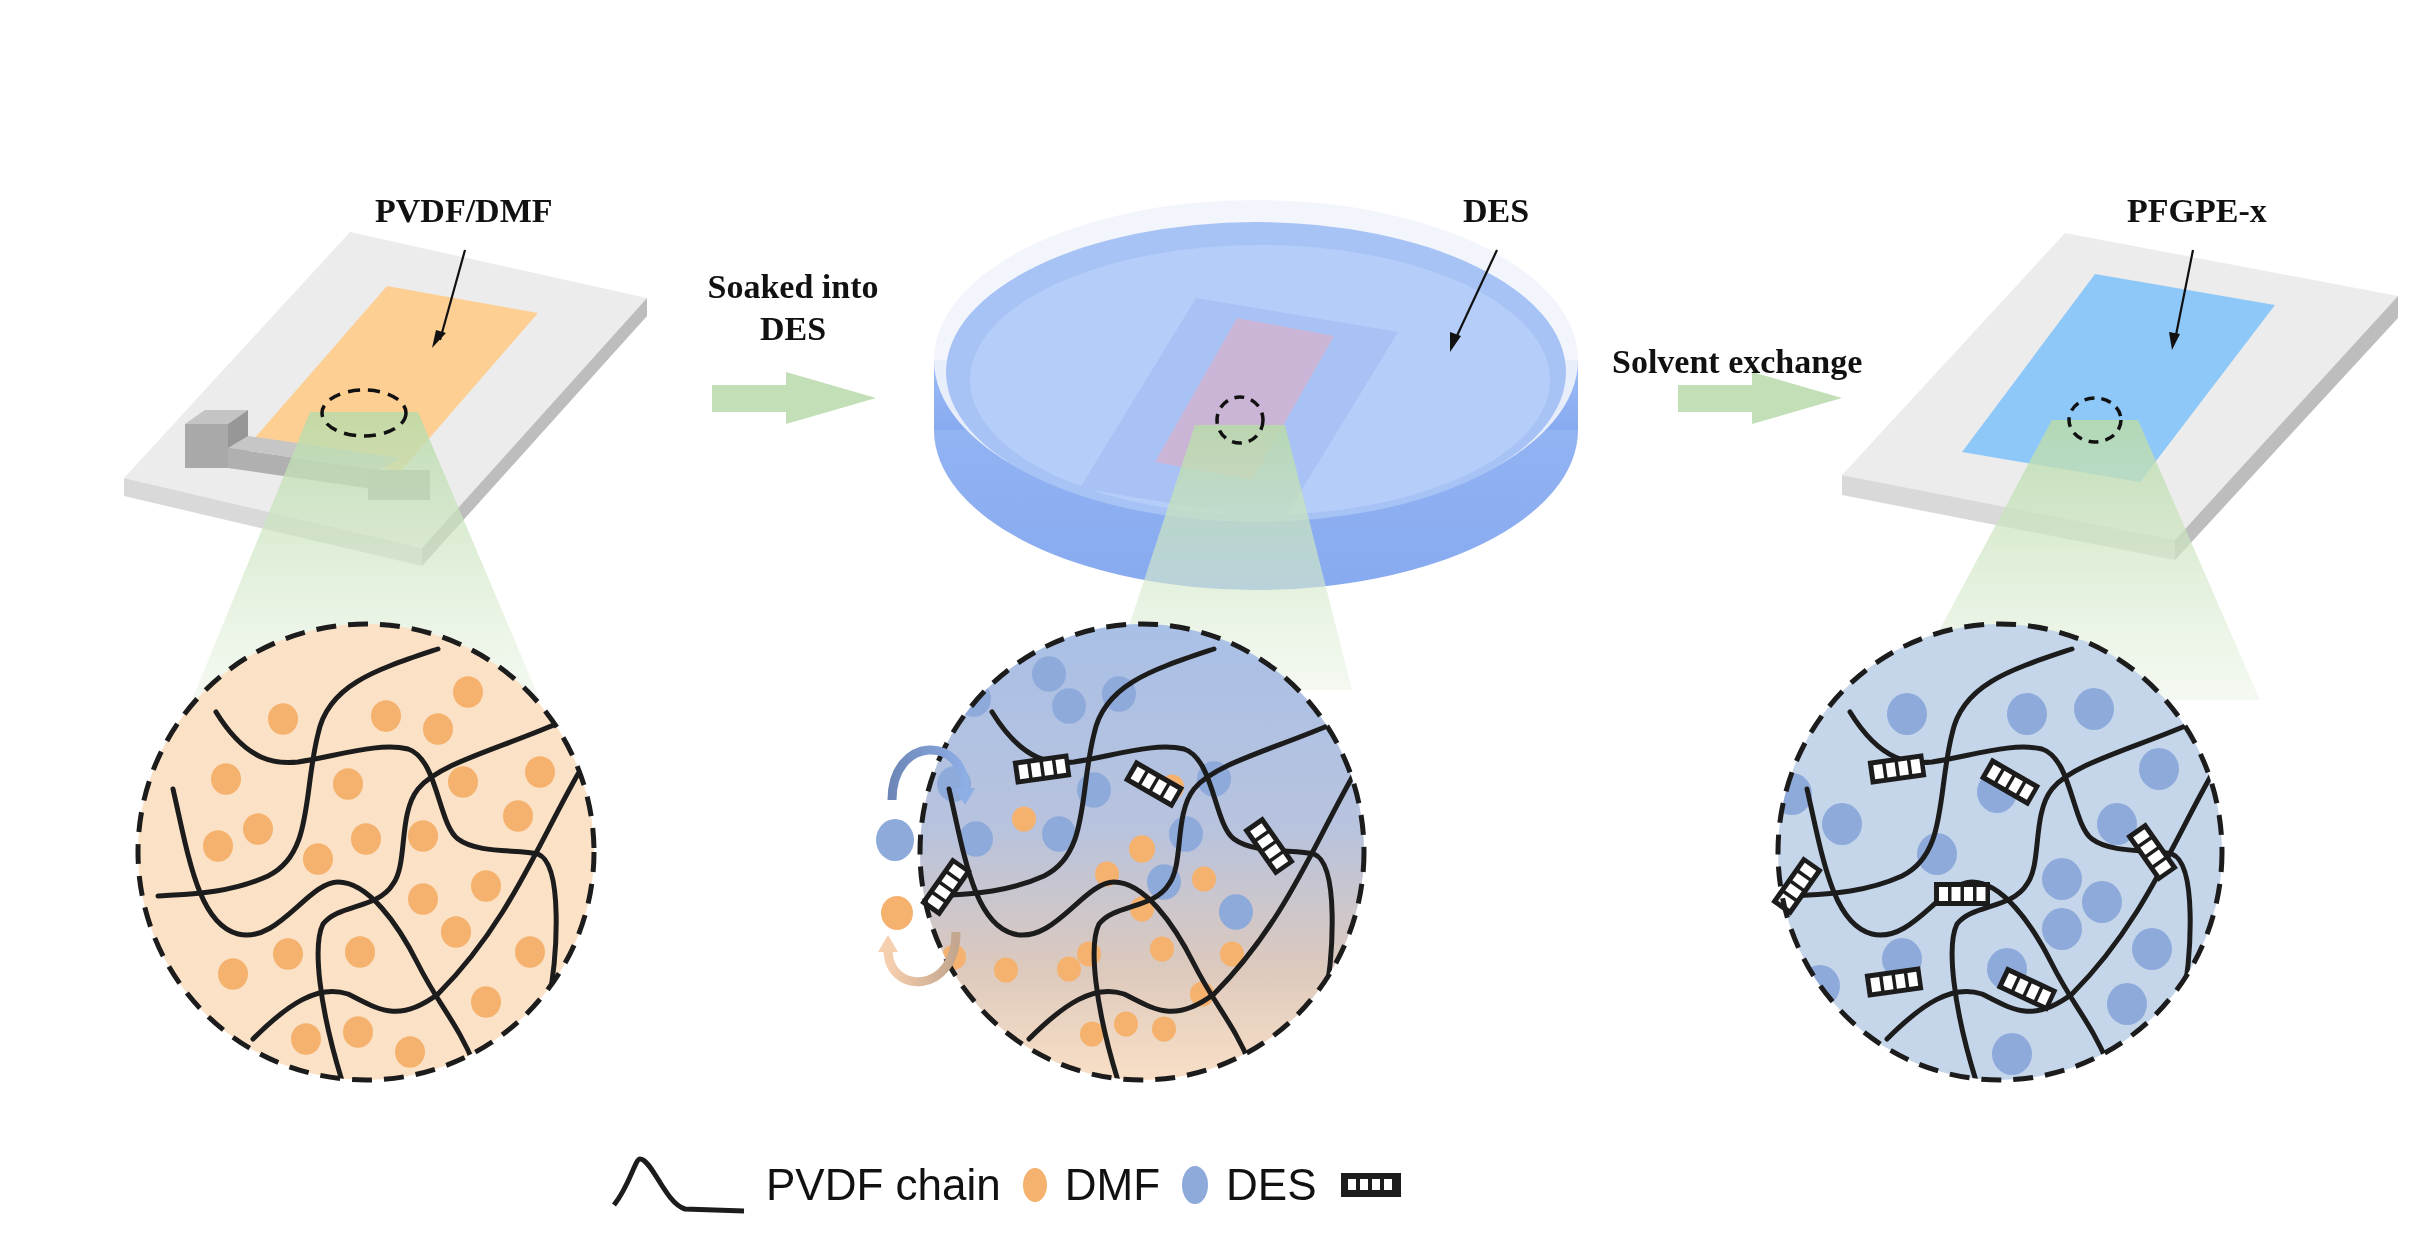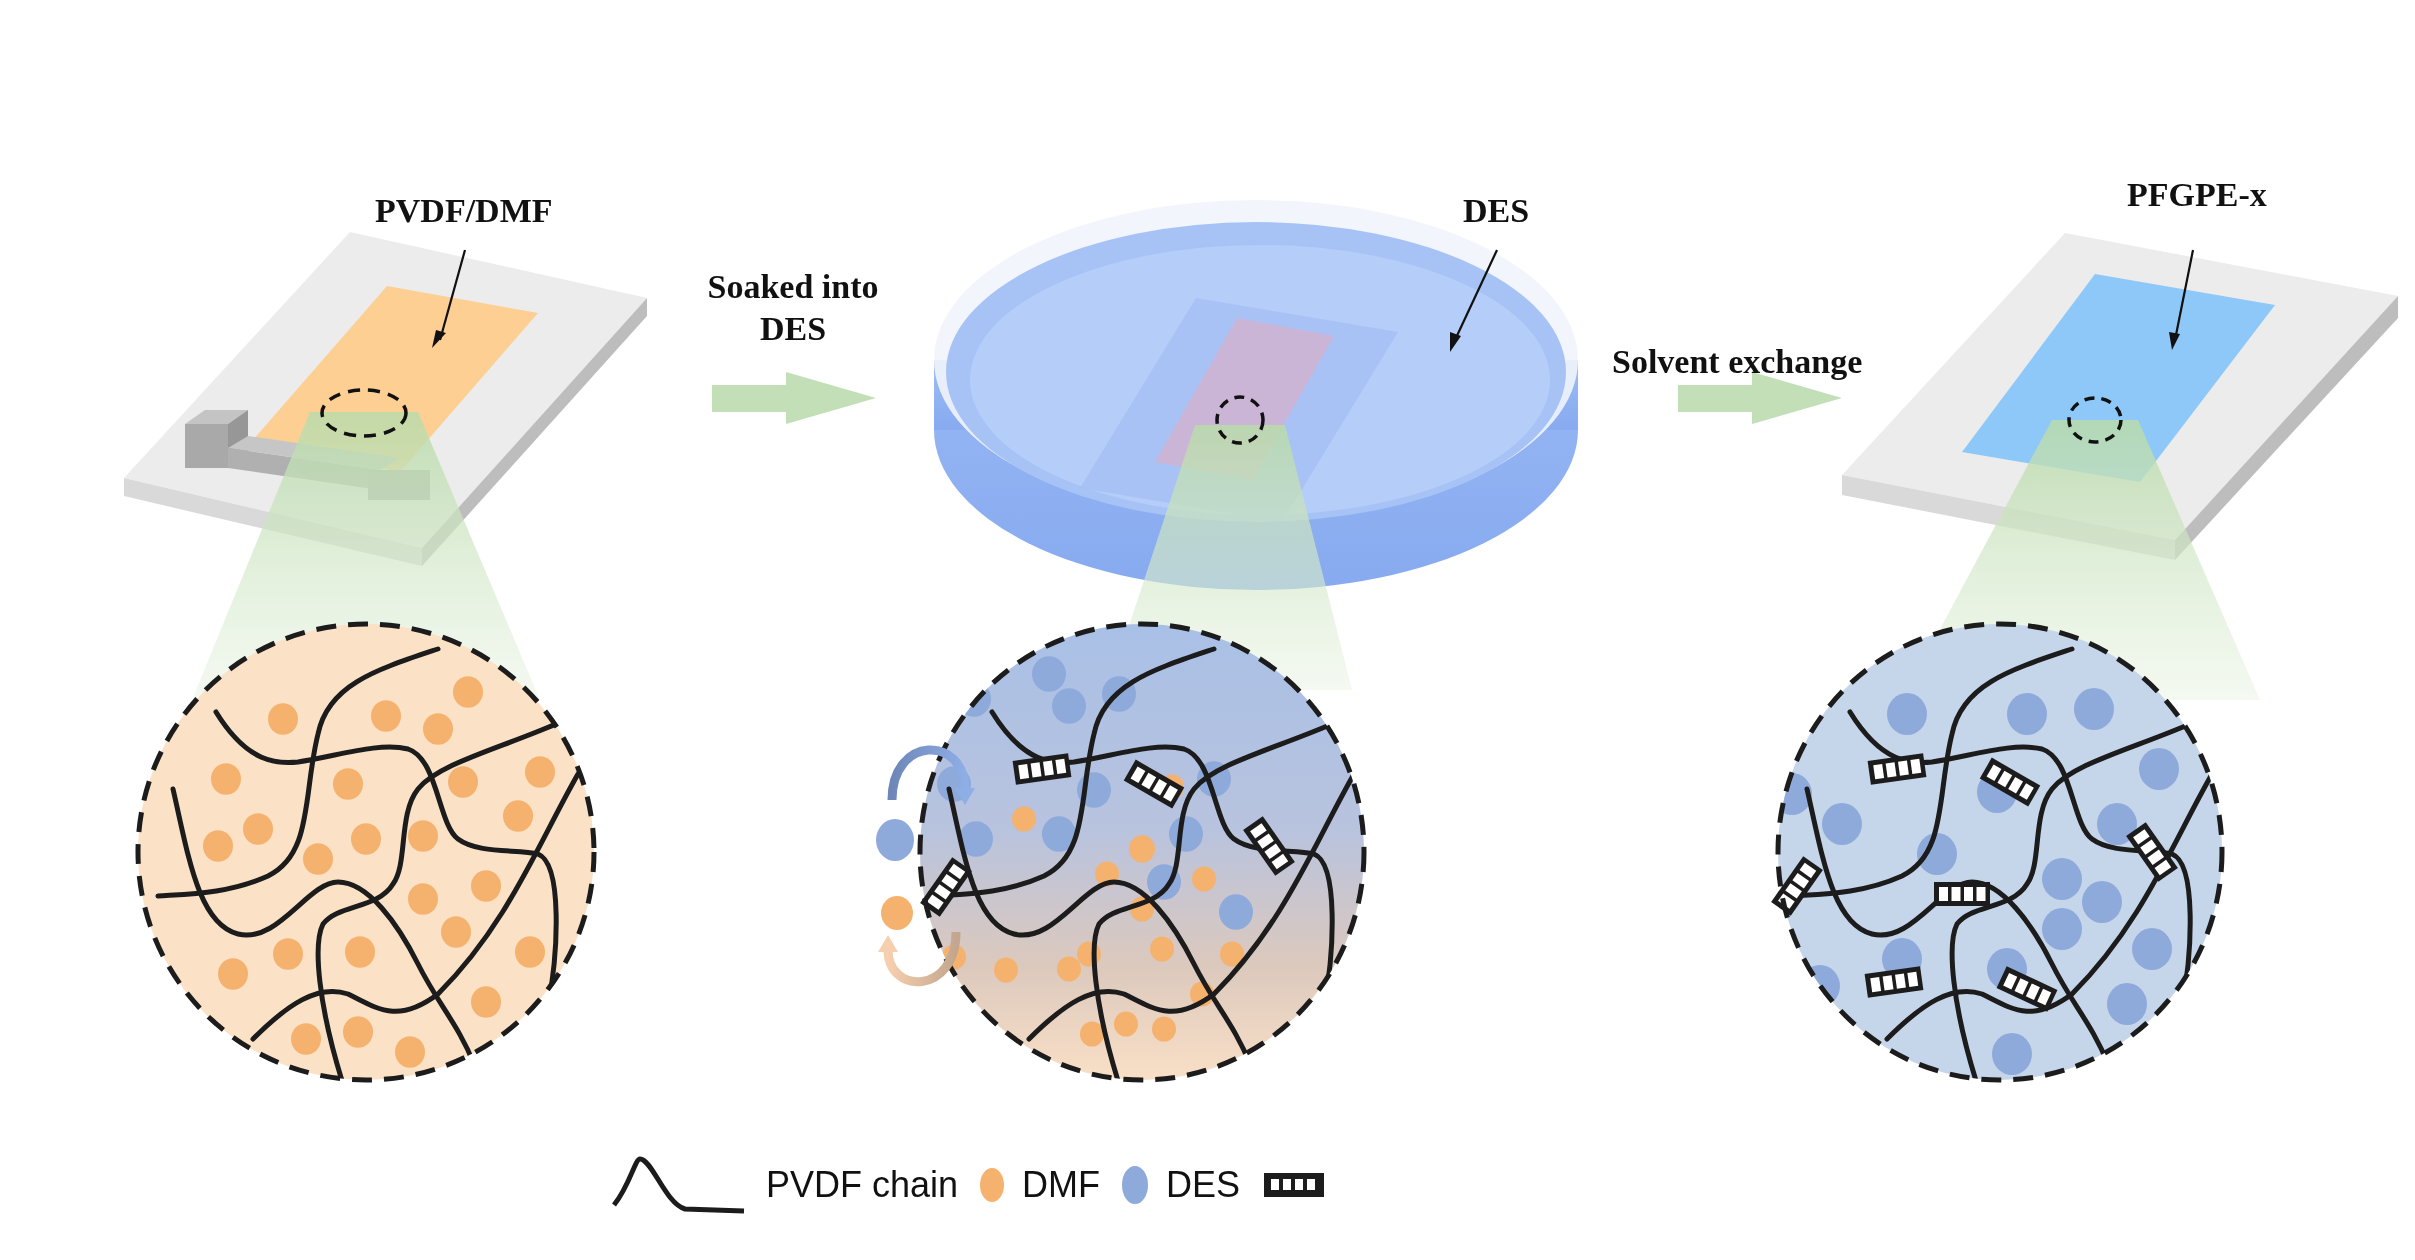--- a/index.html
+++ b/index.html
@@ -1,19 +1,19 @@
 <!DOCTYPE html>
 <html><head>
 <meta charset="utf-8">
 <style>
   html, body { margin: 0; padding: 0; background: #ffffff; }
   body { width: 2415px; height: 1260px; overflow: hidden; position: relative; }
   #stage { position: absolute; left: 0; top: 0; width: 2415px; height: 936px; }
   .lbl { position: absolute; font-family: "Liberation Serif", "DejaVu Serif", serif; font-weight: bold; color: #111; font-size: 34px; white-space: nowrap; text-align: center; }
-  .legend { position: absolute; left: 610px; top: 1150px; height: 70px; display: flex; align-items: center; font-family: "Liberation Sans", "DejaVu Sans", sans-serif; font-size: 36px; color: #111; }
+  .legend { position: absolute; left: 610px; top: 1150px; height: 70px; display: flex; align-items: center; font-family: "Liberation Sans", "DejaVu Sans", sans-serif; font-size: 44px; color: #111; }
   .legend .item { display: flex; align-items: center; margin-right: 22px; }
   .legend .dot { width: 24px; height: 34px; border-radius: 50%; margin-right: 18px; }
   .legend svg { display: block; }
 </style>
 </head>
 <body>
 
 <div id="stage">
   <svg id="art" width="2415" height="1260" viewBox="0 0 2415 1260">
     <defs>
@@ -311,21 +311,21 @@
       <ellipse cx="895" cy="840" rx="19" ry="21" fill="#8eaadb"></ellipse>
       <ellipse cx="897" cy="913" rx="16" ry="17" fill="#f5b26e"></ellipse>
       <path d="M 956 932 C 956 995, 888 995, 888 950" fill="none" stroke="url(#swapBot)" stroke-width="9"></path>
       <polygon points="878,952 898,952 888,935" fill="#f6cfae"></polygon>
     </g>
   </svg>
 
   
   <div class="lbl" style="left:375px; top:192px;">PVDF/DMF</div>
   <div class="lbl" style="left:1463px; top:192px;">DES</div>
-  <div class="lbl" style="left:2127px; top:176px;">PFGPE-x</div>
+  <div class="lbl" style="left:2127px; top:192px;">PFGPE-x</div>
 
   <div class="lbl" style="left:688px; top:268px; width:210px;text-align:center;">
     <div>Soaked into</div>
     <div style="margin-top:4px;">DES</div>
   </div>
   <div class="lbl" style="left:1612px; top:307px;margin-top:36px;">Solvent exchange</div>
 
   
   <div class="legend">
     <div class="item">

